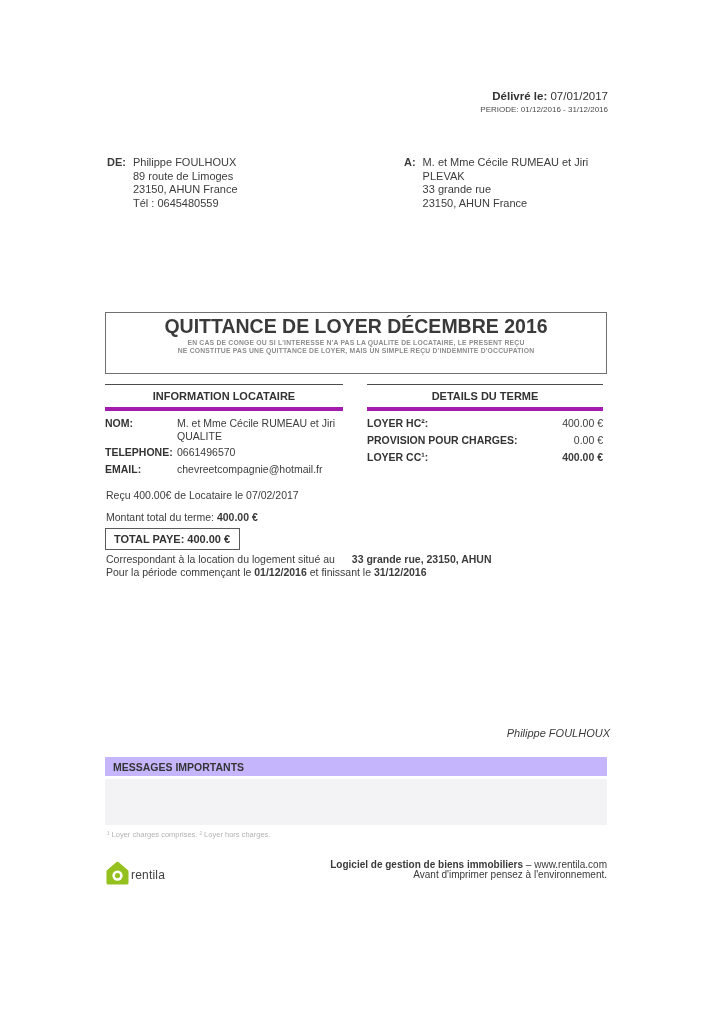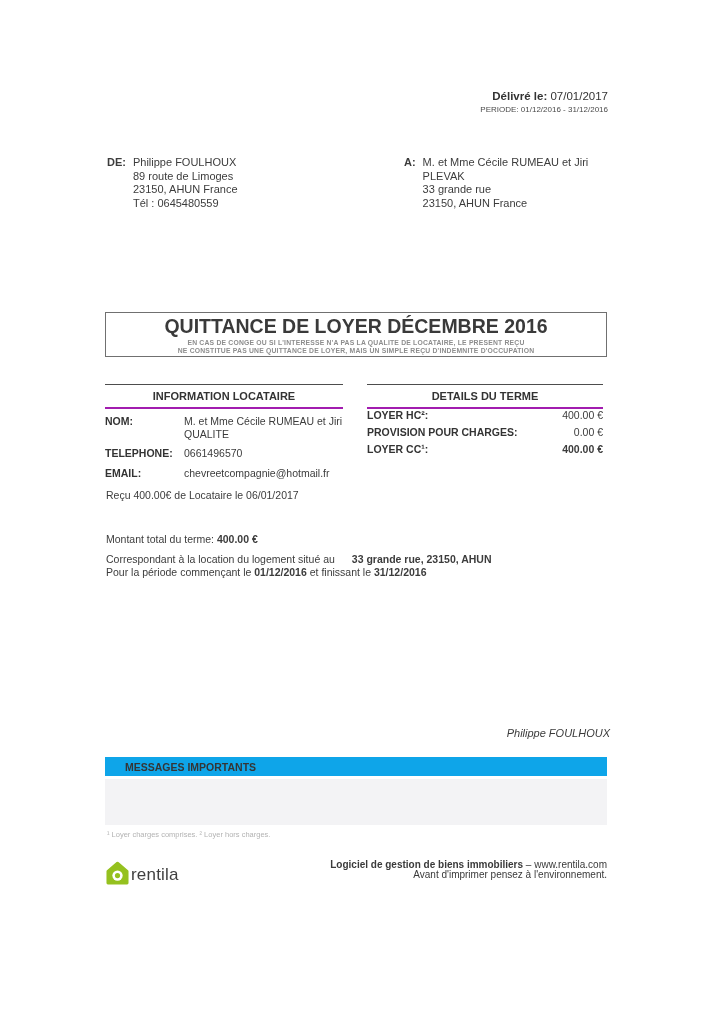--- a/index.html
+++ b/index.html
@@ -21,77 +21,77 @@
 
   
   .addr { position:absolute; top:156px; display:flex; font-size:11px; line-height:13.5px; }
   .addr-from { left:107px; }
   .addr-to { left:404px; }
   .addr-label { font-weight:bold; margin-right:7px; }
   .addr-lines { max-width:210px; }
 
   
   .title-box {
-    position:absolute; left:105px; top:312px; width:502px; height:45px;
+    position:absolute; left:105px; top:312px; width:502px; height:62px;
     border:1px solid #707070; text-align:center; padding-top:2px;
   }
   .title-box h1 { font-size:19.5px; font-weight:bold; color:#3a3a3a; letter-spacing:0; }
   .subtitle { font-size:6.8px; line-height:8px; font-weight:bold; color:#8d8d8d; letter-spacing:0.2px; margin-top:1px; }
 
   
   .col { position:absolute; top:384px; }
   .col-left { left:105px; width:238px; }
   .col-right { left:367px; width:236px; }
   .col-header {
-    border-top:1px solid #4d4d4d; border-bottom:2px solid #a21caf;
+    border-top:1px solid #4d4d4d; border-bottom:4px solid #a21caf;
     text-align:center; font-weight:bold; font-size:11px; color:#333;
     padding:5px 0 5px;
   }
   .rows-grid {
     display:grid; grid-template-columns:72px 1fr; column-gap:0;
-    margin-top:6px; font-size:10.5px; row-gap:4px;gap:7px;
+    margin-top:6px; font-size:10.5px; row-gap:4px;
   }
   .rows-grid .lbl { font-weight:bold; color:#333; }
   .rows-grid .val { line-height:12.5px; }
-  .trows { font-size:10.5px; }
+  .trows { margin-top:6px; font-size:10.5px; }
   .trow { display:flex; justify-content:space-between; margin-bottom:5px; }
   .trow .lbl { font-weight:bold; color:#333; }
   .trow.total .tval { font-weight:bold; }
 
   
   .p-received { position:absolute; left:106px; top:489px; font-size:10.5px; }
-  .p-montant  { position:absolute; left:106px; top:533px; font-size:10.5px; }
+  .p-montant  { position:absolute; left:106px; top:511px; font-size:10.5px; }
   .total-box  {
     position:absolute; left:105px; top:528px;
     border:1px solid #5a5a5a; padding:4px 9px 4px 8px;
     font-size:11px; font-weight:bold; color:#333;
   }
   .p-location { position:absolute; left:106px; top:553px; font-size:10.5px; line-height:12.5px; }
   .loc-address { margin-left:17px; }
 
   
   .signature { position:absolute; top:727px; right:106px; font-size:11px; font-style:italic; color:#3a3a3a; }
 
   
   .messages-header {
     position:absolute; left:105px; top:757px; width:502px; height:19px;
-    background:#0ea5e9; font-size:10.5px; font-weight:bold; color:#353535;
-    display:flex; align-items:center; padding-left:20px;
+    background:#c4b5fd; font-size:10.5px; font-weight:bold; color:#353535;
+    display:flex; align-items:center; padding-left:8px;
   }
   .messages-body {
     position:absolute; left:105px; top:779px; width:502px; height:46px;
     background:#f3f3f5;
   }
 
   
   .footnote { position:absolute; left:107px; top:830px; font-size:7.5px; color:#b3b3b3; }
 
   
   .footer-logo { position:absolute; left:106px; top:861px; display:flex; align-items:center; }
-  .logo-text { font-size:17px; color:#3f3f3f; letter-spacing:0.2px; margin-left:2px; }
+  .logo-text { font-size:12px; color:#3f3f3f; letter-spacing:0.2px; margin-left:2px; }
   .footer-right { position:absolute; right:109px; top:860px; text-align:right; font-size:10px; line-height:10px; color:#3a3a3a; }
 </style>
 </head>
 <body>
 
 <div class="page">
 
   <div class="delivered">
     <div class="delivered-line1">
       <span class="b">Délivré le:</span>
@@ -151,26 +151,27 @@
         <span class="lbl">PROVISION POUR CHARGES:</span>
         <span class="tval">0.00 €</span>
       </div>
       <div class="trow total">
         <span class="lbl">LOYER CC¹:</span>
         <span class="tval">400.00 €</span>
       </div>
     </div>
   </div>
 
-  <div class="p-received">Reçu 400.00€ de Locataire le 06/01/2017</div>
+  <div class="p-received">Reçu 400.00€ de Locataire le 07/02/2017</div>
 
   <div class="p-montant">
     <span>Montant total du terme: </span><span class="b">400.00 €</span>
   </div>
 
+  <div class="total-box">TOTAL PAYE: 400.00 €</div>
 
   <div class="p-location">
     <div>
       <span>Correspondant à la location du logement situé au</span><span class="b loc-address">33 grande rue, 23150, AHUN</span>
     </div>
     <div>
       <span>Pour la période commençant le </span><span class="b">01/12/2016</span><span> et finissant le </span><span class="b">31/12/2016</span>
     </div>
   </div>
 

